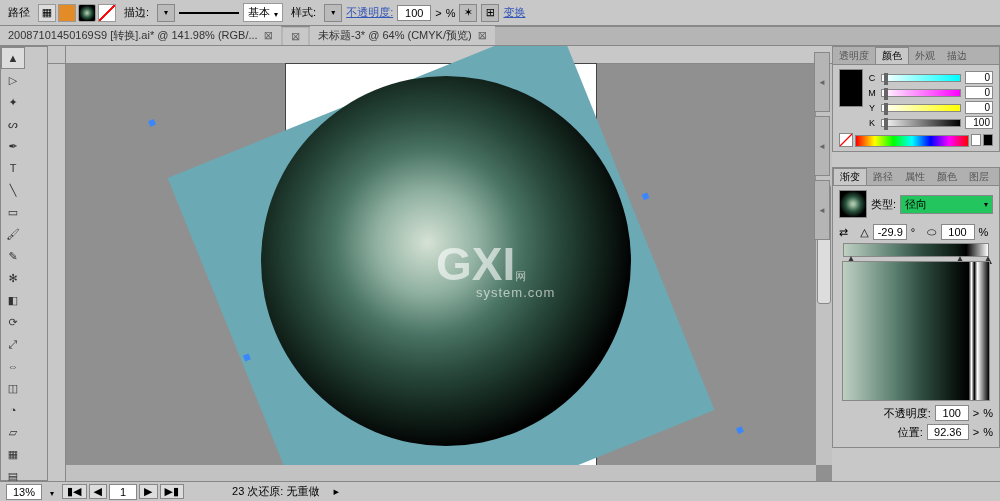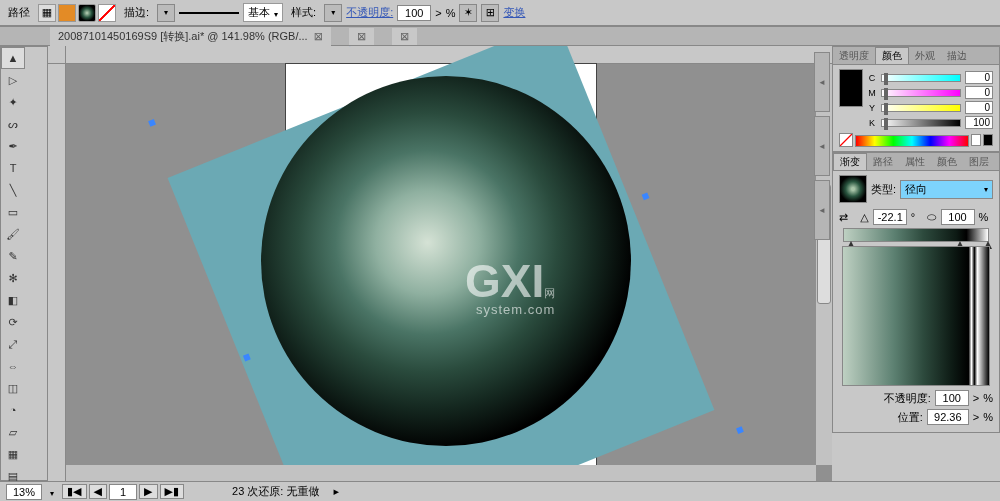--- a/index.html
+++ b/index.html
@@ -14,21 +14,21 @@
 .sel-icons .ic.red-diag { background: linear-gradient(135deg, #fff 45%, #f00 47%, #f00 53%, #fff 55%); }
 .sel-icons .radial { background: radial-gradient(circle, #a8c4a8 5%, #2a5640 40%, #000 70%); border-radius: 2px; }
 .stroke-line { width: 60px; height: 2px; background: #000; }
 .stroke-select { background: #fff; border: 1px solid #999; padding: 1px 4px; display: flex; align-items: center; gap: 4px; }
 .num-input { background: #fff; border: 1px solid #888; padding: 1px 4px; width: 34px; text-align: center; }
 .mini-btn { width: 18px; height: 18px; background: #bbb; border: 1px solid #888; display: flex; align-items: center; justify-content: center; }
 .dropdown-arrow::after { content: "▾"; font-size: 8px; }
 .linklike { color: #3457b7; text-decoration: underline; cursor: pointer; }
 
 
-.doc-tabs { background: #b5b5b5; height: 20px; display: flex; align-items: center; gap: 18px; padding-left: 50px; border-top: 1px solid #888; border-bottom: 1px solid #888; }
+.doc-tabs { background: #b5b5b5; height: 20px; display: flex; align-items: flex-end; gap: 2px; border-top: 1px solid #888; border-bottom: 1px solid #888; }
 .doc-tab { background: #c8c8c8; padding: 2px 8px; display: flex; align-items: center; gap: 6px; font-size: 10px; color: #333; }
 .doc-tab .x { color: #666; }
 
 
 .main { position: absolute; top: 46px; left: 0; right: 0; bottom: 20px; display: flex; }
 
 
 .toolbox { width: 48px; background: #c8c8c8; border: 1px solid #888; display: flex; flex-wrap: wrap; align-content: flex-start; }
 .tool { width: 24px; height: 22px; display: flex; align-items: center; justify-content: center; color: #333; }
 .tool.sel { background: #ddd; border: 1px solid #888; }
@@ -45,44 +45,44 @@
 
 .artboard { position: absolute; left: 220px; top: 0; width: 310px; height: 432px; background: #fff; outline: 1px solid #444; }
 .teal-rect { position: absolute; left: 165px; top: 20px; width: 420px; height: 420px; background: #6ba9b4; transform: rotate(-22deg); }
 .sphere { position: absolute; left: 195px; top: 12px; width: 370px; height: 370px; border-radius: 50%; background: radial-gradient(circle at 45% 45%, #d5e2d5 0%, #8fb0a0 18%, #4a7465 32%, #2a4b3d 45%, #14271f 58%, #000 72%, #000 100%); }
 .sel-handles { position: absolute; left: 165px; top: -40px; width: 430px; height: 505px; transform: rotate(-22deg); pointer-events: none; }
 .hd { width: 6px; height: 6px; background: #3a86ff; position: absolute; }
 .hd.tl{left:-3px;top:-3px}.hd.br{right:-3px;bottom:-3px}
 .hd.tc{left:50%;top:-3px;margin-left:-3px}
 .hd.ml{left:-3px;top:50%;margin-top:-3px}.hd.mr{right:-3px;top:50%;margin-top:-3px}
 
-.watermark { position: absolute; left: 370px; top: 190px; color: rgba(255,255,255,0.6); font-size: 28px; font-family: Georgia, serif; pointer-events: none; text-align: right; }
+.watermark { position: absolute; left: 370px; top: 173px; color: rgba(255,255,255,0.6); font-size: 28px; font-family: Georgia, serif; pointer-events: none; }
 .watermark .big { font-size: 46px; font-weight: bold; }
 .watermark .sub { font-size: 13px; letter-spacing: 1px; display: block; margin-top: -6px; margin-left: 40px;}
 
 
 .panels { width: 168px; background: #c8c8c8; display: flex; flex-direction: column; }
-.pnl { border: 1px solid #888; background: #c8c8c8; margin-bottom: 0; }
+.pnl { border: 1px solid #888; background: #c8c8c8; margin-bottom: 15px; }
 .pnl-tabs { display: flex; background: #b0b0b0; border-bottom: 1px solid #888; height: 18px; align-items: center; }
 .pnl-tab { padding: 1px 6px; font-size: 10px; color: #555; }
 .pnl-tab.act { background: #c8c8c8; color: #000; border: 1px solid #888; border-bottom: none; }
 .pnl-body { padding: 4px 6px; }
 
 .cmyk-row { display: flex; align-items: center; gap: 4px; margin: 2px 0; }
 .cmyk-row .letter { width: 10px; font-size: 9px; text-align: center; }
 .cmyk-row .slider { flex: 1; height: 8px; border: 1px solid #888; position: relative; }
 .cmyk-row .slider::after { content:""; position:absolute; left: 2px; top: -2px; width: 4px; height: 12px; background: #666; }
 .cmyk-row .val { width: 28px; border: 1px solid #888; background: #fff; font-size: 10px; text-align: right; padding: 0 2px;}
 .color-sw { width: 24px; height: 38px; background: #000; border: 1px solid #888; }
 .no-fill-ic { width: 14px; height: 14px; background: linear-gradient(135deg,#fff 45%,#f00 47%,#f00 53%,#fff 55%); border:1px solid #888; }
 .spectrum { height: 12px; background: linear-gradient(90deg, #f00,#ff0,#0f0,#0ff,#00f,#f0f,#f00); border:1px solid #888; margin-top:2px;}
 
 .grad-thumb { width: 28px; height: 28px; background: radial-gradient(circle,#a8c4a8 8%,#2a5640 40%,#000 72%); border:1px solid #888; }
 .grad-type-row { display:flex; align-items:center; gap:4px; }
-.grad-type-row select, .grad-type-sel { background:#7dd3fc; border:1px solid #888; padding:1px 4px; flex:1; }
+.grad-type-row select, .grad-type-sel { background:#22c55e; border:1px solid #888; padding:1px 4px; flex:1; }
 
 .grad-preview { width: 148px; height: 140px; margin: 4px auto; border:1px solid #888; background: linear-gradient(90deg, #bed0c2 0%, #5c8071 35%, #2d4a3d 55%, #0d1a14 75%, #000 86%, #fff 88%, #000 90%, #fff 92%, #000 100%); position:relative; }
 .grad-ramp { height: 14px; margin:2px 4px; background: linear-gradient(90deg,#bed0c2 0%,#5c8071 35%,#2d4a3d 55%,#0d1a14 78%,#000 85%,#fff 100%); border:1px solid #888; position:relative;}
 .grad-stop { position:absolute; bottom:-8px; width:0; height:0; border-left:4px solid transparent; border-right:4px solid transparent; border-bottom:8px solid #333;}
 .field-row { display:flex; align-items:center; gap:4px; justify-content:flex-end; margin:3px 0; }
 
 .collapsed-panels { position: absolute; right: 170px; top: 52px; width: 16px; }
 .col-tab { width: 16px; height: 60px; background: #b5b5b5; border:1px solid #888; margin-bottom: 4px; display:flex; align-items:center; justify-content:center;}
 .col-tab::before { content: "◄"; font-size: 8px; color:#666; }
 
@@ -123,20 +123,21 @@
 
 <div class="doc-tabs">
   <div class="doc-tab">
       <span>20087101450169S9 [转换].ai* @ 141.98% (RGB/...</span>
       <span class="x">⊠</span>
     </div>
   <div class="doc-tab">
       <span class="x">⊠</span>
     </div>
   <div class="doc-tab">
+      <span>未标题-3* @ 64% (CMYK/预览)</span>
       <span class="x">⊠</span>
     </div>
 </div>
 
 <div class="main">
 
   <div class="toolbox">
     <div class="tool sel">▲</div>
     <div class="tool">▷</div>
     <div class="tool">✦</div>
@@ -243,21 +244,21 @@
       </div>
       <div class="pnl-body">
         <div class="grad-type-row">
           <div class="grad-thumb"></div>
           <span>类型:</span>
           <div class="grad-type-sel"><span>径向</span> <span class="dropdown-arrow" style="float:right"></span></div>
         </div>
         <div class="field-row" style="justify-content:flex-start;margin-top:6px">
           <span>⇄</span>
           <span style="margin-left:8px">△</span>
-          <span class="num-input">-22.1</span>
+          <span class="num-input">-29.9</span>
           <span>°</span>
           <span style="margin-left:8px">⬭</span>
           <span class="num-input">100</span>
           <span>%</span>
         </div>
         <div class="grad-ramp">
           <div class="grad-stop" style="left:2%"></div>
           <div class="grad-stop" style="left:78%"></div>
           <div class="grad-stop" style="left:97%"></div>
         </div>

